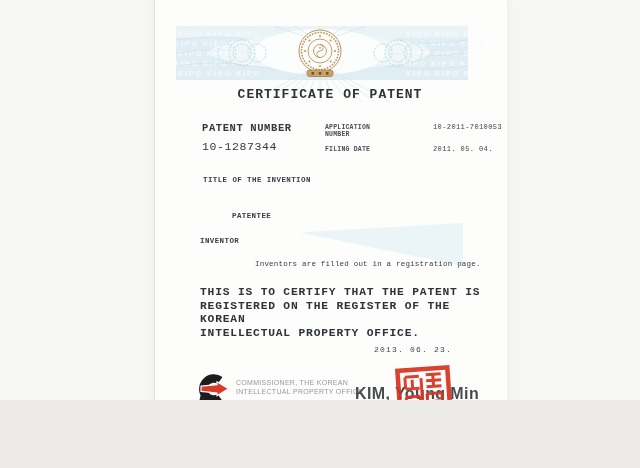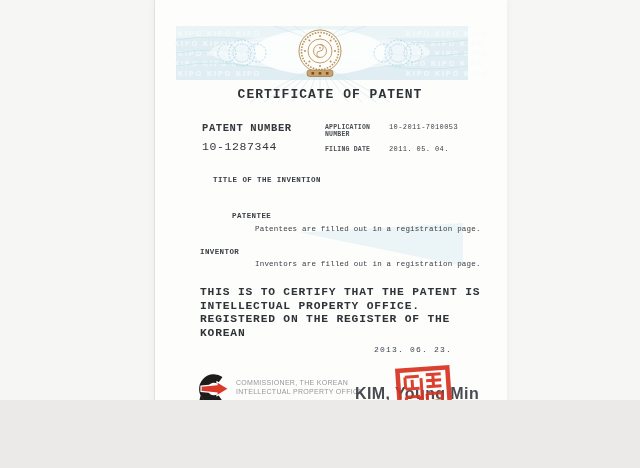--- a/index.html
+++ b/index.html
@@ -7,21 +7,21 @@
   #canvas{position:relative;width:640px;height:400px;background:#f6f6f4;overflow:hidden;}
   .page{position:absolute;left:154px;top:0;width:352px;height:468px;background:#fdfdfc;
         border-left:1px solid #e2e2de;box-shadow:0 0 8px rgba(0,0,0,0.05);}
   .mono{font-family:"Liberation Mono","DejaVu Sans Mono",monospace;}
   .abs{position:absolute;}
   .title{left:154px;top:87px;width:352px;text-align:center;font-weight:bold;font-size:13px;
          letter-spacing:1px;color:#2e3237;}
   .pn-label{left:202px;top:122px;font-weight:bold;font-size:10.5px;letter-spacing:.6px;color:#34383d;}
   .pn-value{left:202px;top:140px;font-size:11.5px;letter-spacing:.6px;color:#34383d;}
   .fields{left:325px;top:123px;}
-  .field-row{display:flex;margin-bottom:7px;align-items:baseline;}
+  .field-row{display:flex;margin-bottom:7px;align-items:baseline;gap:44px;}
   .field-label{width:64px;font-size:6.5px;font-weight:bold;color:#4a4f55;letter-spacing:.2px;}
   .field-value{font-size:7px;color:#3d4248;letter-spacing:.4px;}
   .sec-label{font-size:7.5px;font-weight:bold;color:#3c4147;letter-spacing:.4px;}
   .sec-value{font-size:7.5px;color:#3d4248;letter-spacing:.2px;}
   .statement{left:200px;top:286px;width:300px;font-weight:bold;font-size:11.3px;line-height:13.5px;
              letter-spacing:.8px;color:#2e3338;}
   .issue-date{left:374px;top:345px;font-size:8px;letter-spacing:1.2px;color:#3e4752;}
   .commissioner{left:236px;top:378px;font-size:7px;line-height:9px;color:#94989d;letter-spacing:.3px;}
   .signer{left:355px;top:385px;font-size:16px;color:#484c51;letter-spacing:.4px;font-weight:bold;}
   .wedge{left:300px;top:223px;width:163px;height:43px;background:#dcedf3;opacity:.55;
@@ -129,32 +129,31 @@
     <div class="field-row">
       <span class="field-label">APPLICATION NUMBER</span>
       <span class="field-value">10-2011-7010053</span>
     </div>
     <div class="field-row">
       <span class="field-label">FILING DATE</span>
       <span class="field-value">2011. 05. 04.</span>
     </div>
   </div>
 
-  <div class="abs mono sec-label" style="left:213px;top:176px;">TITLE OF THE INVENTION</div>
+  <div class="abs mono sec-label" style="left:203px;top:176px;">TITLE OF THE INVENTION</div>
 
   <div class="abs mono sec-label" style="left:200px;top:212px;margin-left:32px;">PATENTEE</div>
-  <div class="abs mono sec-value" style="left:255px;top:225px;">Patentees are filled out in a registration page.</div>
 
-  <div class="abs mono sec-label" style="left:200px;top:248px;">INVENTOR</div>
+  <div class="abs mono sec-label" style="left:200px;top:237px;">INVENTOR</div>
   <div class="abs mono sec-value" style="left:255px;top:260px;">Inventors are filled out in a registration page.</div>
 
   <div class="abs mono statement">
     <div>THIS IS TO CERTIFY THAT THE PATENT IS</div>
+    <div>REGISTERED ON THE REGISTER OF THE KOREAN</div>
     <div>INTELLECTUAL PROPERTY OFFICE.</div>
-    <div>REGISTERED ON THE REGISTER OF THE KOREAN</div>
   </div>
 
   <div class="abs mono issue-date">2013. 06. 23.</div>
 
   <svg class="abs" style="left:196px;top:372px;" width="34" height="34" viewBox="0 0 34 34">
     <path d="M 24 8.5 A 10.5 10.5 0 1 0 24 25.5" fill="none" stroke="#1c1c1c" stroke-width="8.5"></path>
     <polygon points="3,30.5 10.5,30.5 4.5,23.5" fill="#1c1c1c"></polygon>
     <polygon points="5,14.2 21,12.6 21,9.8 32.5,16.8 21,23.8 21,21 5,19.4" fill="#d93a2b" stroke="#ffffff" stroke-width="1.2"></polygon>
   </svg>
 

